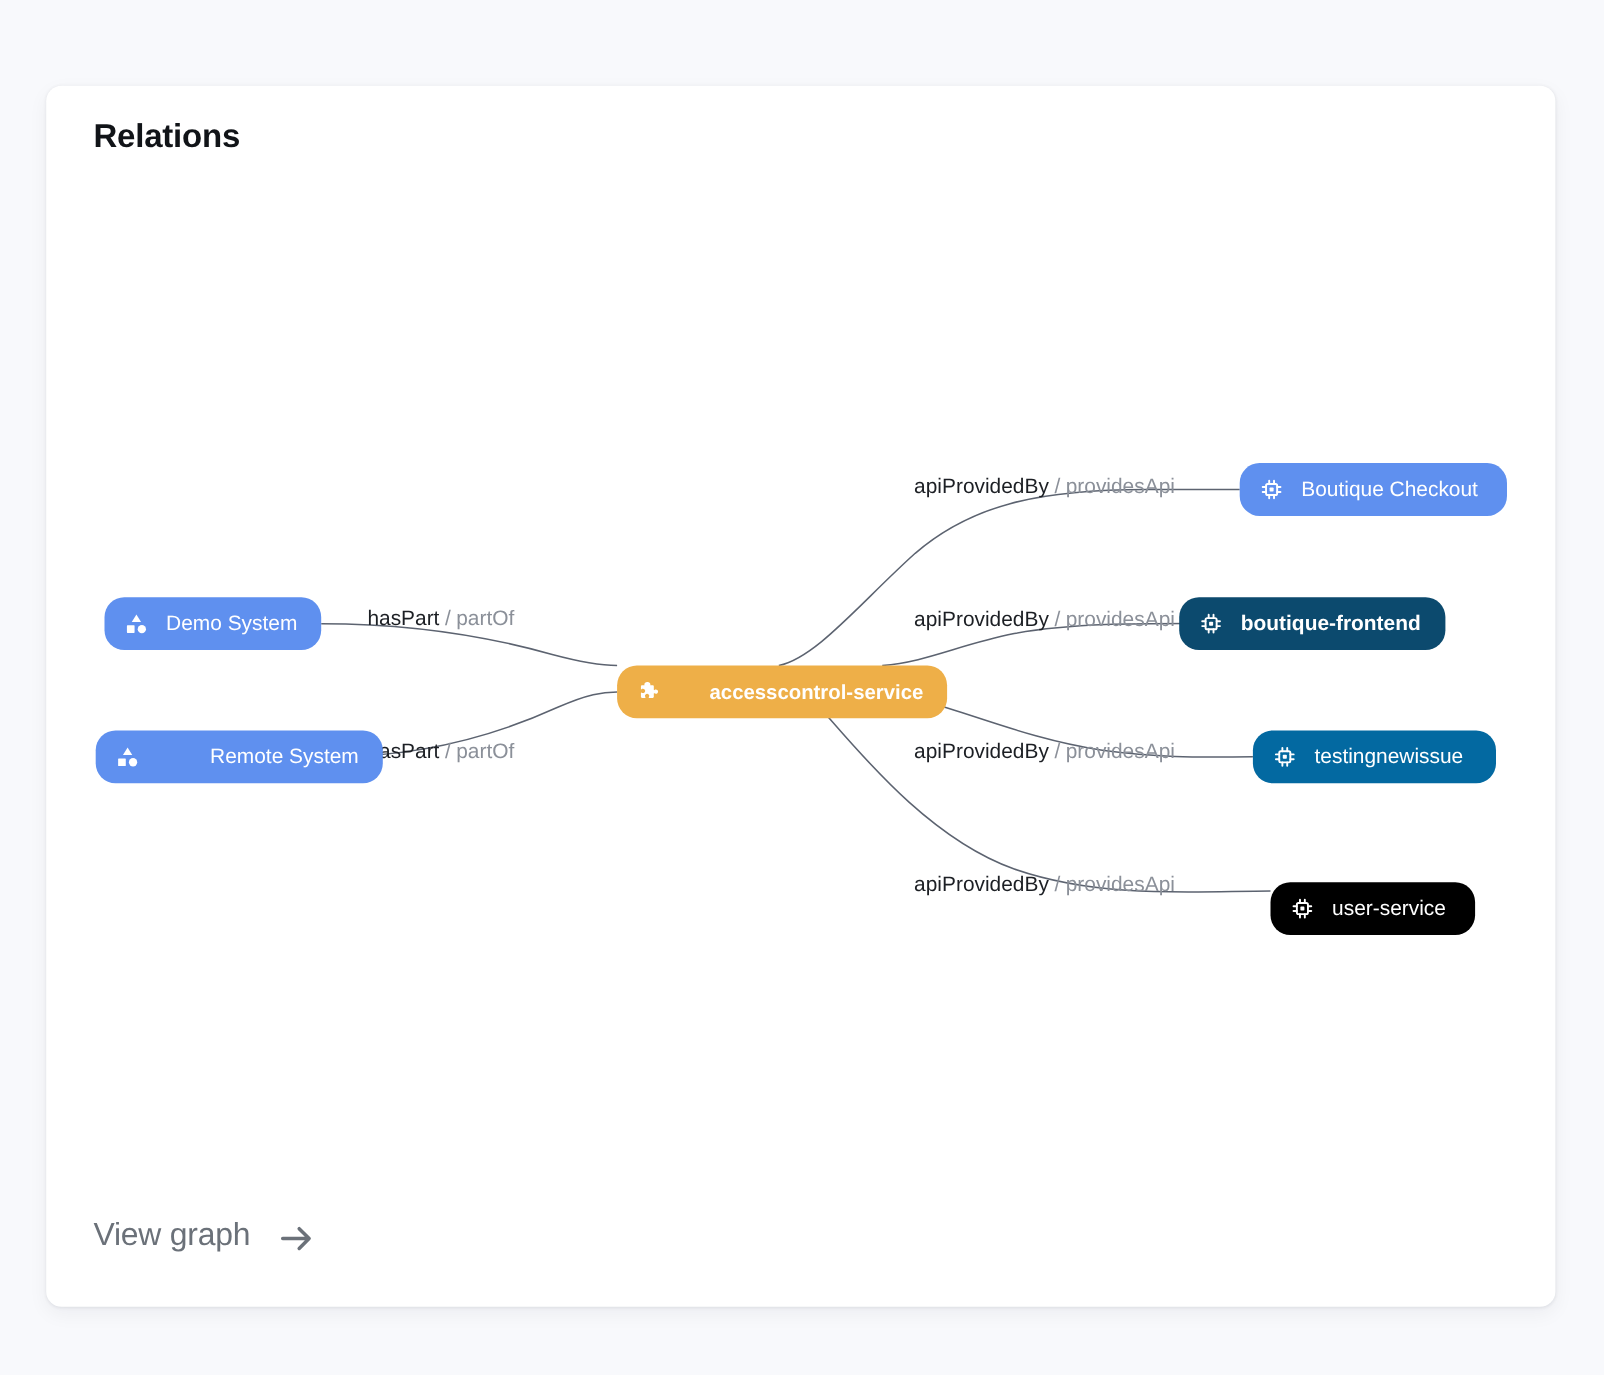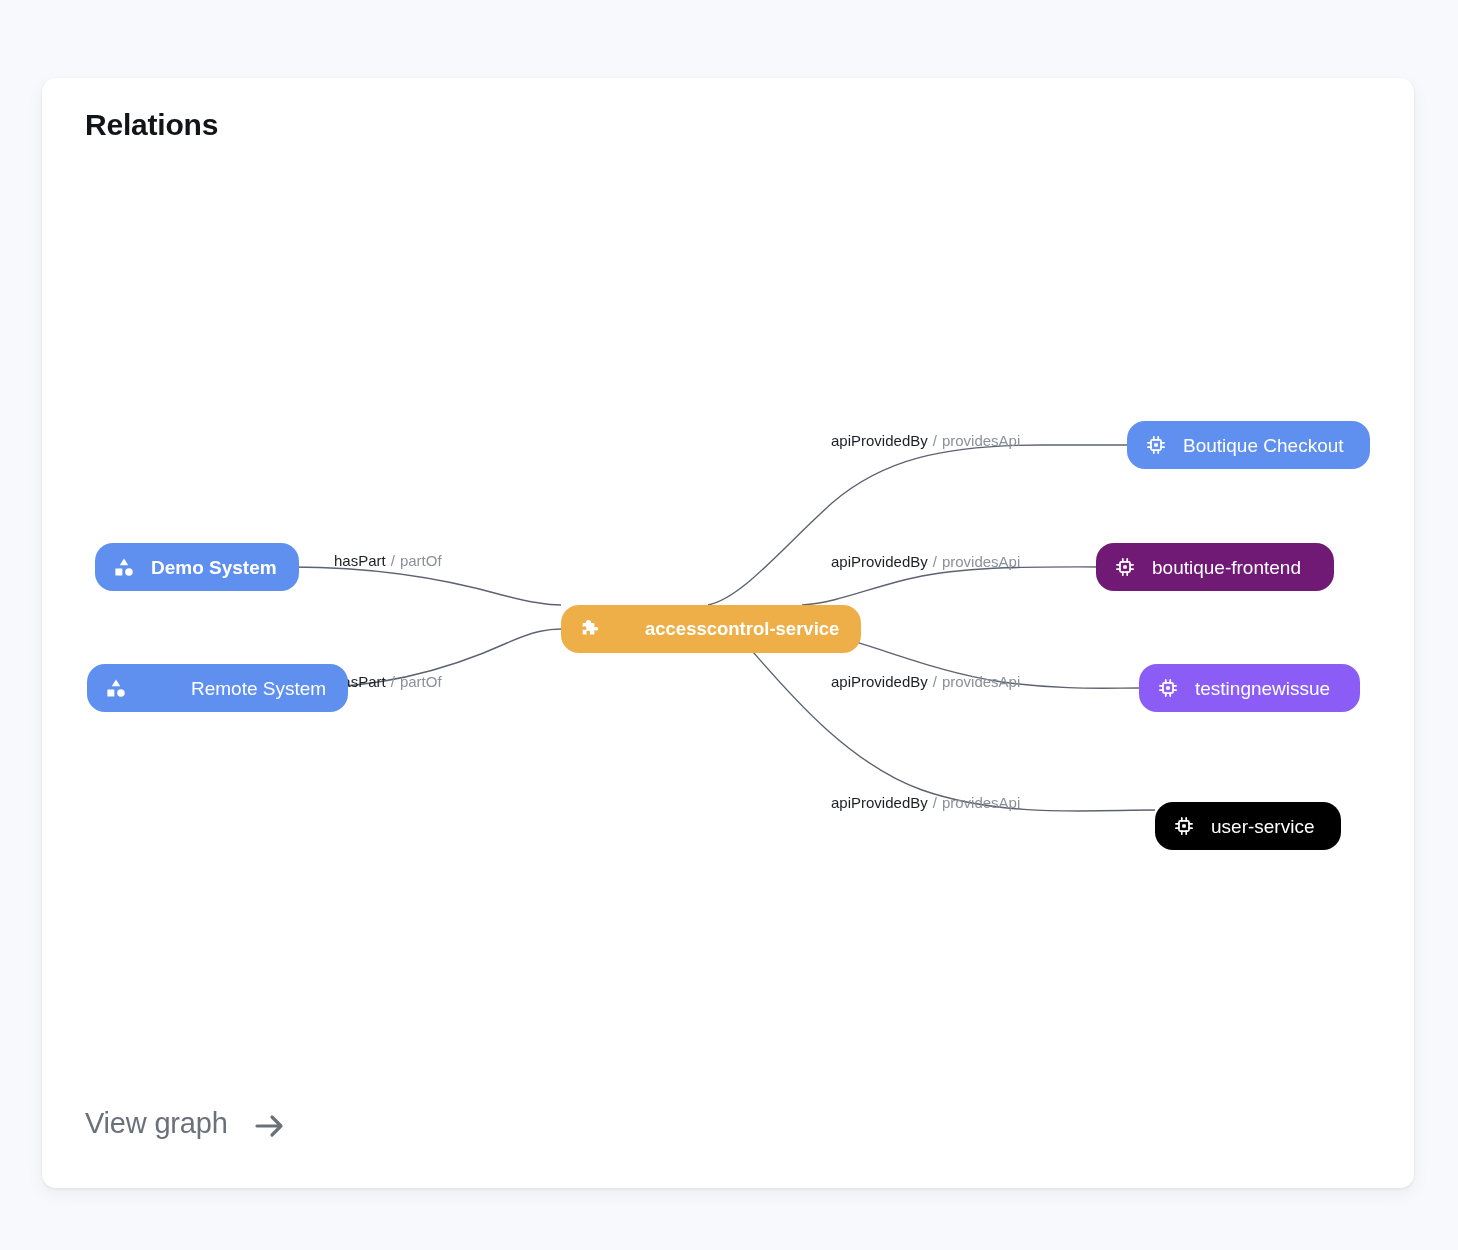--- a/index.html
+++ b/index.html
@@ -96,21 +96,21 @@
   .node .node-label {
     font-size: 19px;
     color: #ffffff;
     line-height: 1;
   }
   .node.orange .node-label { font-weight: bold; font-size: 18.5px; }
 
   
   .edge-label {
     position: absolute;
-    font-size: 15px;
+    font-size: 19px;
     line-height: 1;
     white-space: nowrap;
     color: #1c1f24;
   }
   .edge-label .sep,
   .edge-label .rev { color: #8b9099; }
   .edge-label .sep { margin: 0 5px; }
 
   
   .view-graph {
@@ -152,21 +152,21 @@
       <div id="edge-labels-layer">
           <div class="edge-label" style="left: 292px; top: 475px;"><span class="fwd">hasPart</span><span class="sep">/</span><span class="rev">partOf</span></div>
           <div class="edge-label" style="left: 292px; top: 596px;"><span class="fwd">hasPart</span><span class="sep">/</span><span class="rev">partOf</span></div>
           <div class="edge-label" style="left: 789px; top: 355px;"><span class="fwd">apiProvidedBy</span><span class="sep">/</span><span class="rev">providesApi</span></div>
           <div class="edge-label" style="left: 789px; top: 476px;"><span class="fwd">apiProvidedBy</span><span class="sep">/</span><span class="rev">providesApi</span></div>
           <div class="edge-label" style="left: 789px; top: 596px;"><span class="fwd">apiProvidedBy</span><span class="sep">/</span><span class="rev">providesApi</span></div>
           <div class="edge-label" style="left: 789px; top: 717px;"><span class="fwd">apiProvidedBy</span><span class="sep">/</span><span class="rev">providesApi</span></div>
         </div>
 
       <div id="nodes-layer">
-          <div class="node blue" style="left: 53px; top: 465px; min-width: 197px; height: 48px; background: rgb(95, 144, 239); font-weight: bold;">
+          <div class="node blue" style="left: 53px; top: 465px; min-width: 197px; height: 48px; background: rgb(95, 144, 239);">
             <span class="node-icon">
               <svg width="22" height="22" viewBox="0 0 24 24">
                 <path d="M12 2.8 L16.6 10.2 H7.4 Z" fill="#fff"></path>
                 <rect x="2.6" y="13.6" width="7.6" height="7.6" rx="0.6" fill="#fff"></rect>
                 <circle cx="17.4" cy="17.4" r="4.1" fill="#fff"></circle>
               </svg>
             </span>
             <span class="node-label">Demo System</span>
           </div>
           <div class="node blue" style="left: 45px; top: 586px; min-width: 215px; height: 48px; background: rgb(95, 144, 239); gap: 48px;">
@@ -182,31 +182,31 @@
           <div class="node blue" style="left: 1085px; top: 343px; min-width: 243px; height: 48px; background: rgb(95, 144, 239);">
             <span class="node-icon">
               <svg width="22" height="22" viewBox="0 0 24 24">
                 <rect x="6.5" y="6.5" width="11" height="11" rx="1.6" fill="none" stroke="#fff" stroke-width="1.9"></rect>
                 <rect x="10" y="10" width="4" height="4" rx="0.8" fill="#fff"></rect>
                 <path d="M9.6 3.2v3.3M14.4 3.2v3.3M9.6 17.5v3.3M14.4 17.5v3.3M3.2 9.6h3.3M3.2 14.4h3.3M17.5 9.6h3.3M17.5 14.4h3.3" stroke="#fff" stroke-width="1.9" stroke-linecap="round"></path>
               </svg>
             </span>
             <span class="node-label">Boutique Checkout</span>
           </div>
-          <div class="node blue" style="left: 1054px; top: 465px; min-width: 238px; height: 48px; background: #701a75;">
+          <div class="node blue" style="left: 1030px; top: 465px; min-width: 238px; height: 48px; background: #0c4a6e; font-weight: bold;">
             <span class="node-icon">
               <svg width="22" height="22" viewBox="0 0 24 24">
                 <rect x="6.5" y="6.5" width="11" height="11" rx="1.6" fill="none" stroke="#fff" stroke-width="1.9"></rect>
                 <rect x="10" y="10" width="4" height="4" rx="0.8" fill="#fff"></rect>
                 <path d="M9.6 3.2v3.3M14.4 3.2v3.3M9.6 17.5v3.3M14.4 17.5v3.3M3.2 9.6h3.3M3.2 14.4h3.3M17.5 9.6h3.3M17.5 14.4h3.3" stroke="#fff" stroke-width="1.9" stroke-linecap="round"></path>
               </svg>
             </span>
             <span class="node-label">boutique-frontend</span>
           </div>
-          <div class="node blue" style="left: 1097px; top: 586px; min-width: 221px; height: 48px; background: #8b5cf6;">
+          <div class="node blue" style="left: 1097px; top: 586px; min-width: 221px; height: 48px; background: #0369a1;">
             <span class="node-icon">
               <svg width="22" height="22" viewBox="0 0 24 24">
                 <rect x="6.5" y="6.5" width="11" height="11" rx="1.6" fill="none" stroke="#fff" stroke-width="1.9"></rect>
                 <rect x="10" y="10" width="4" height="4" rx="0.8" fill="#fff"></rect>
                 <path d="M9.6 3.2v3.3M14.4 3.2v3.3M9.6 17.5v3.3M14.4 17.5v3.3M3.2 9.6h3.3M3.2 14.4h3.3M17.5 9.6h3.3M17.5 14.4h3.3" stroke="#fff" stroke-width="1.9" stroke-linecap="round"></path>
               </svg>
             </span>
             <span class="node-label">testingnewissue</span>
           </div>
           <div class="node blue" style="left: 1113px; top: 724px; min-width: 186px; height: 48px; background: #000000;">

